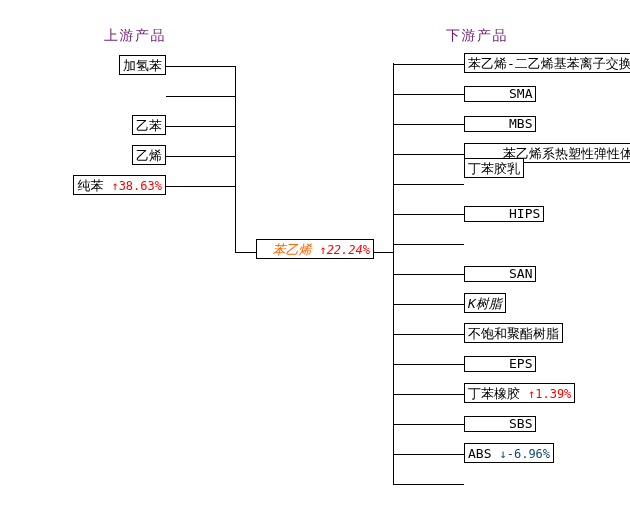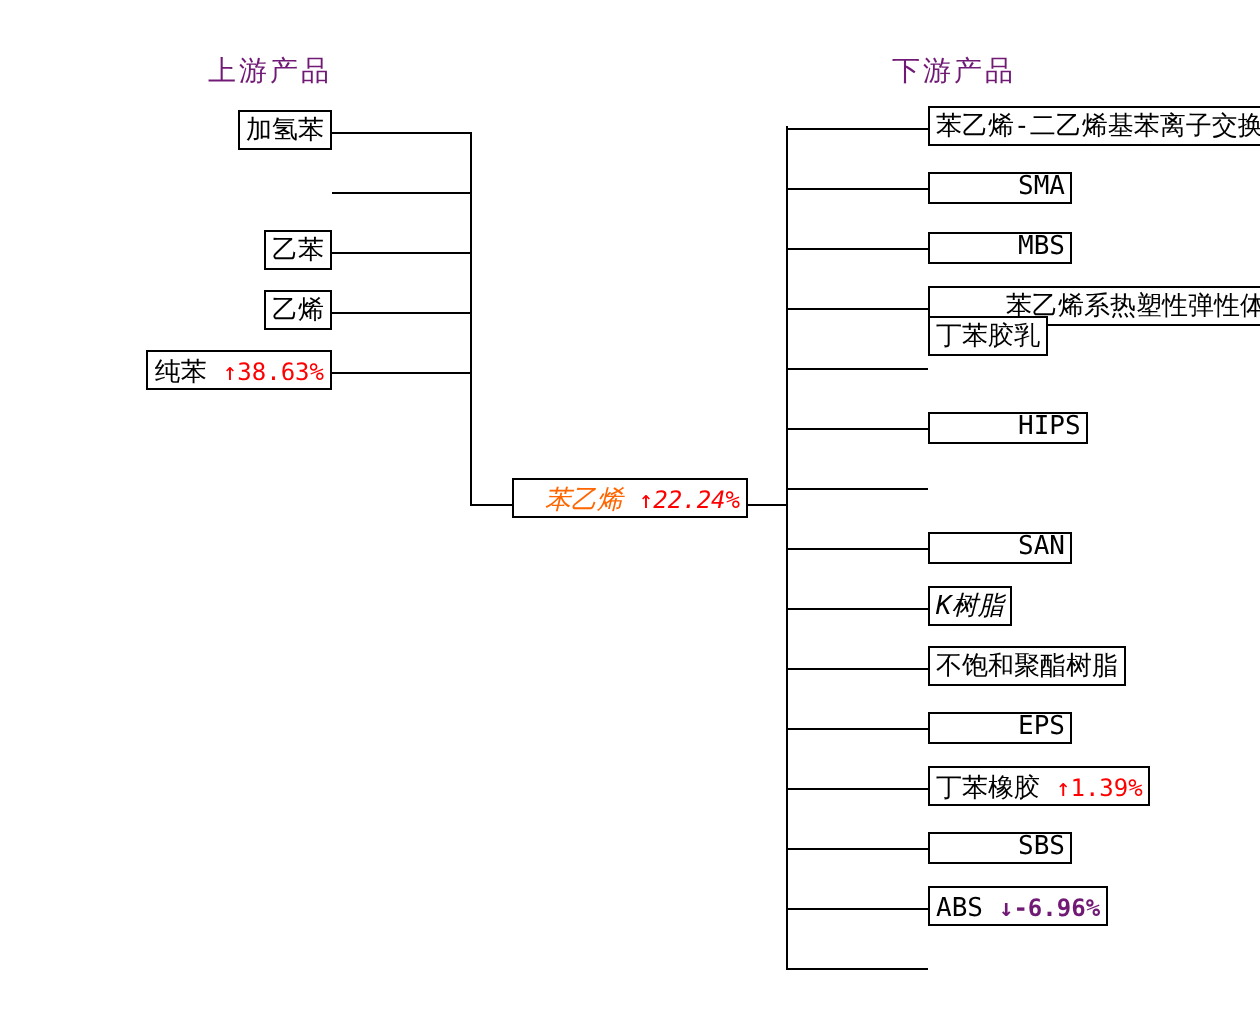--- a/index.html
+++ b/index.html
@@ -24,21 +24,21 @@
   .line{position:absolute;background:#000;}
   .box{
     position:absolute;background:#fff;border:1px solid #000;
     font-size:13px;line-height:20px;padding:0 3px;white-space:nowrap;
     box-sizing:border-box;height:20px;
   }
   .box.sm{line-height:14px;height:16px;padding-left:44px;}
   .box .delta{font-size:12px;}
   .box .delta:not(:empty){margin-left:8px;}
   .delta.up{color:#FF0000;}
-  .delta.down{color:#701a75;font-weight:bold;}
+  .delta.down{color:#0c4a6e;}
   .leftbox{right:464px;}
   .rightbox{left:464px;}
   #center-box{left:256px;top:239px;width:118px;text-align:right;font-style:italic;}
   #center-box .lbl{color:#FF6600;}
   #downstream-box-0{width:178px;overflow:hidden;}
 </style>
 </head>
 <body>
 
 <div id="canvas">

